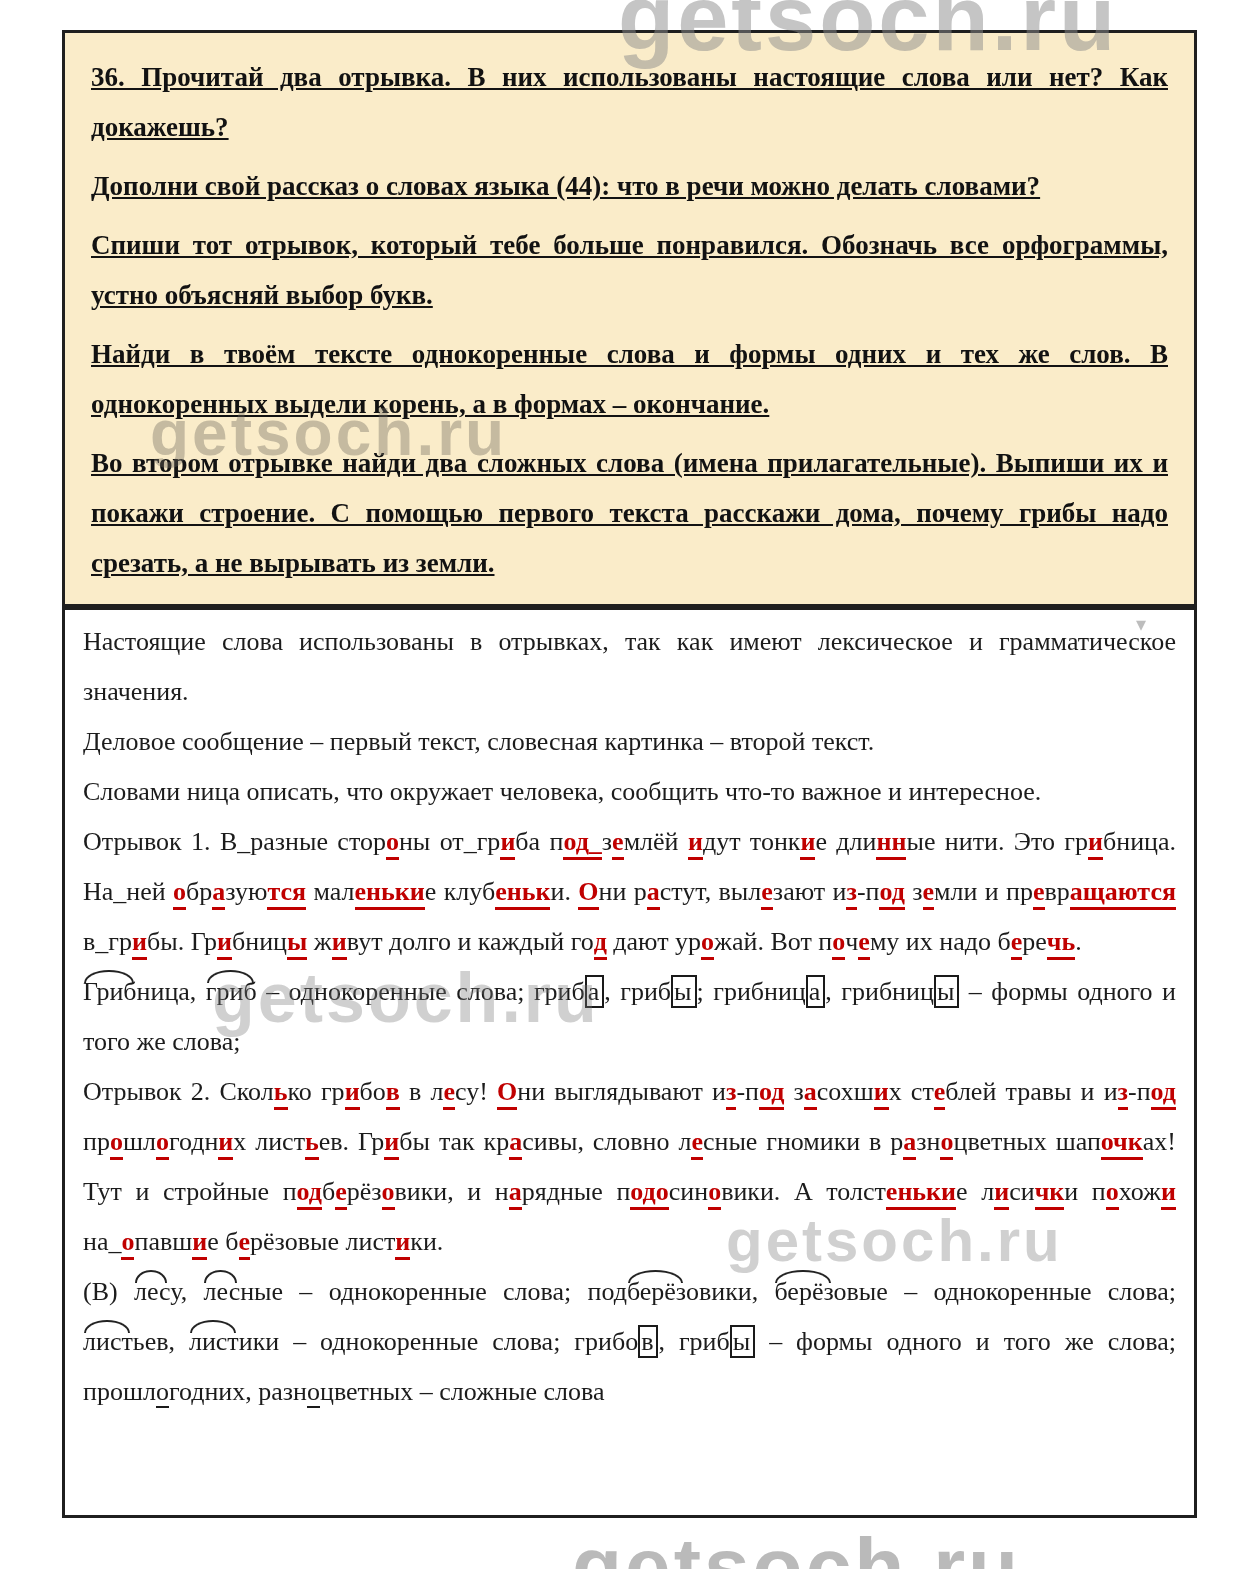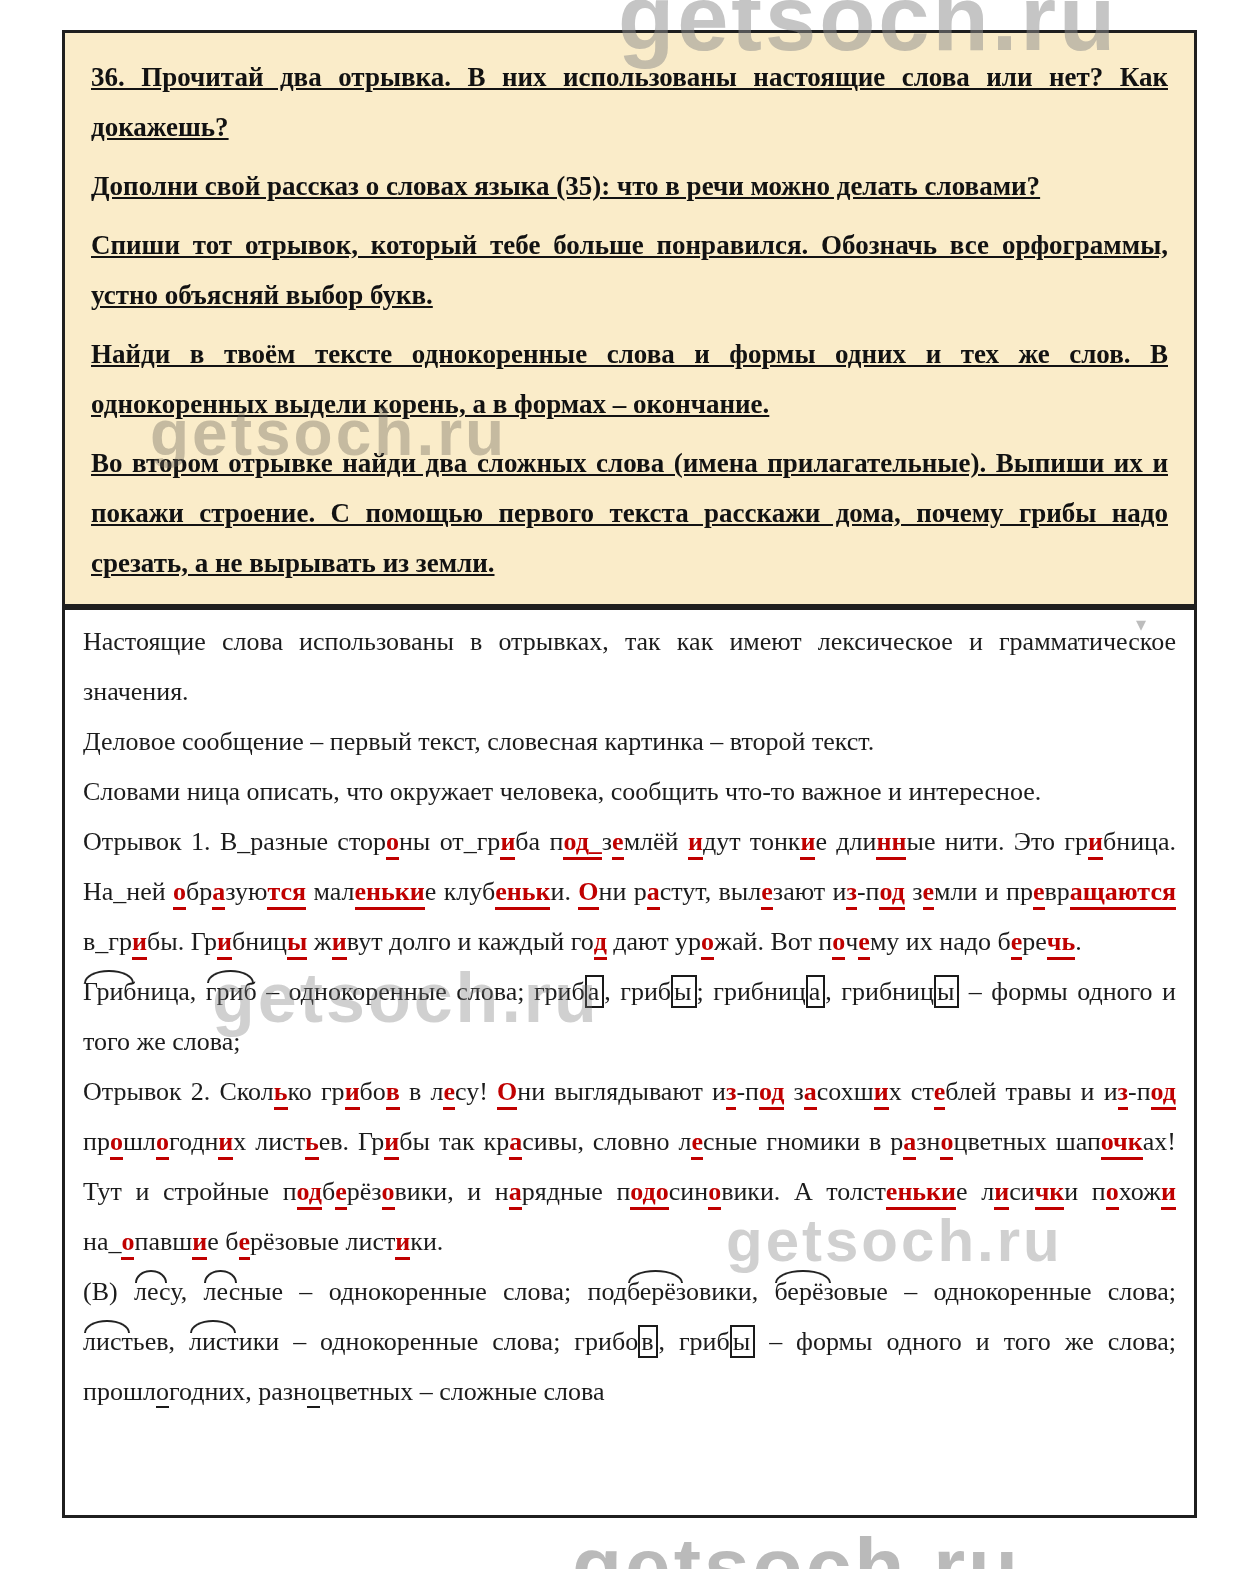--- a/index.html
+++ b/index.html
@@ -104,21 +104,21 @@
 
   <div class="wm wm1">getsoch.ru</div>
   <div class="wm wm2">getsoch.ru</div>
   <div class="wm wm3">getsoch.ru</div>
   <div class="wm wm4">getsoch.ru</div>
   <div class="wm wm5">getsoch.ru</div>
 
   <div class="task-box">
     <div>
         <p class="tpara">36. Прочитай два отрывка. В них использованы настоящие слова или нет? Как докажешь?</p>
-        <p class="tpara">Дополни свой рассказ о словах языка (35): что в речи можно делать словами?</p>
+        <p class="tpara">Дополни свой рассказ о словах языка (44): что в речи можно делать словами?</p>
         <p class="tpara">Спиши тот отрывок, который тебе больше понравился. Обозначь все орфограммы, устно объясняй выбор букв.</p>
         <p class="tpara">Найди в твоём тексте однокоренные слова и формы одних и тех же слов. В однокоренных выдели корень, а в формах – окончание.</p>
         <p class="tpara">Во втором отрывке найди два сложных слова (имена прилагательные). Выпиши их и покажи строение.  С помощью первого текста расскажи дома, почему грибы надо срезать, а не вырывать из земли.</p>
       </div>
   </div>
 
   <div class="answer-box">
     <span class="dropdown-marker">▾</span>
     <div>
         <p class="apara"><span class="seg-n">Настоящие слова использованы в отрывках, так как имеют лексическое и грамматическое значения.</span></p>

